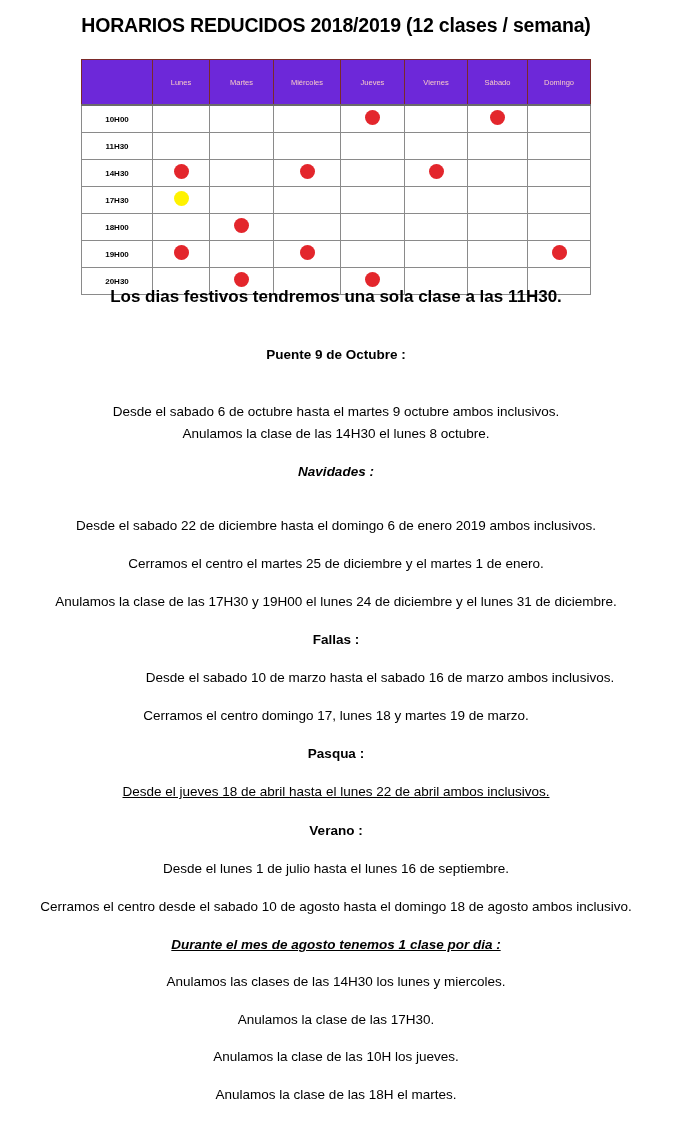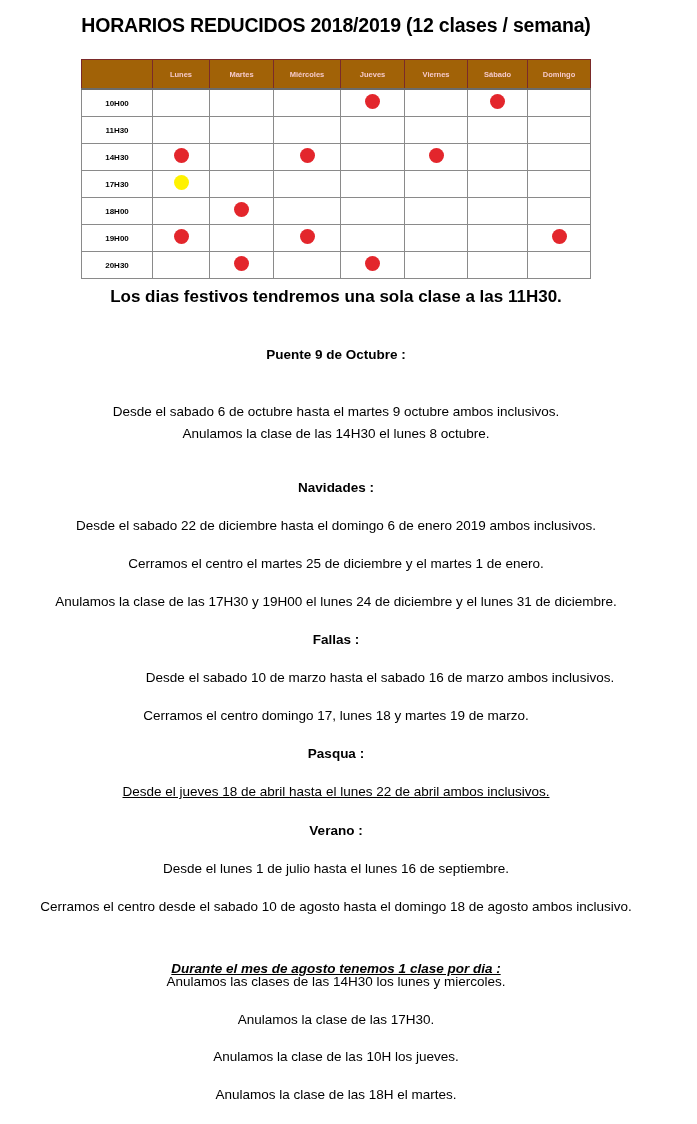--- a/index.html
+++ b/index.html
@@ -3,33 +3,33 @@
 <meta charset="utf-8">
 <style>
   html, body { margin: 0; padding: 0; background: #ffffff; }
   body { width: 697px; height: 1124px; position: relative; overflow: hidden;
          font-family: "Liberation Sans", sans-serif; color: #000; }
   .title { position: absolute; left: 0; top: 14px; width: 672px; text-align: center;
            font-family: "Liberation Sans", sans-serif; font-weight: bold; font-size: 19.5px;
            letter-spacing: -0.2px; }
   table.sched { position: absolute; left: 81px; top: 59px; border-collapse: collapse;
                 table-layout: fixed; width: 509px; }
-  table.sched th { background: #a16207; color: #f6c9c9; font-weight: bold; font-size: 7.5px;
-                   height: 12px; padding: 8px; border: 1px solid #7a2a2a; border-bottom: 2px solid #6b6b6b;
+  table.sched th { background: #6d28d9; color: #f6c9c9; font-weight: normal; font-size: 7.5px;
+                   height: 12px; padding: 16px; border: 1px solid #7a2a2a; border-bottom: 2px solid #6b6b6b;
                    text-align: center; }
   table.sched td { height: 26px; padding: 0; border: 1px solid #8a8a8a; text-align: center;
                    vertical-align: middle; }
   table.sched td.time { font-weight: bold; font-size: 8px; }
   table.sched col.c0 { width: 71px; }
   .dot { display: inline-block; width: 15px; height: 15px; border-radius: 50%; }
   .para { position: absolute; left: 0; width: 672px; text-align: center;
           font-family: "Liberation Sans", sans-serif; font-size: 13.5px; white-space: nowrap; }
   .para.sub { font-weight: bold; font-size: 17px; }
   .para.head { font-weight: bold; }
-  .para.note { font-weight: bold; font-style: italic; text-decoration: underline; margin-top: 24px; }
+  .para.note { font-weight: bold; font-style: italic; text-decoration: underline; }
 </style>
 </head>
 <body>
 
 <div class="title">HORARIOS REDUCIDOS 2018/2019 (12 clases / semana)</div>
 
 <table class="sched">
   <colgroup>
     <col class="c0">
       <col style="width:57px">
@@ -125,21 +125,21 @@
       </tr>
     </tbody>
 </table>
 
 <div class="para sub" style="top:287px">Los dias festivos tendremos una sola clase a las 11H30.</div>
 
 <div id="sections">
     <div class="para head" style="top: 347px;">Puente 9 de Octubre :</div>
     <div class="para " style="top: 404px;">Desde el sabado 6 de octubre hasta el martes 9 octubre ambos inclusivos.</div>
     <div class="para " style="top: 426px;">Anulamos la clase de las 14H30 el lunes 8 octubre.</div>
-    <div class="para head" style="top: 480px;">Navidades :</div>
+    <div class="para head" style="top: 464px; font-style: italic;">Navidades :</div>
     <div class="para " style="top: 518px;">Desde el sabado 22 de diciembre hasta el domingo 6 de enero 2019 ambos inclusivos.</div>
     <div class="para " style="top: 556px;">Cerramos el centro el martes 25 de diciembre y el martes 1 de enero.</div>
     <div class="para " style="top: 594px;">Anulamos la clase de las 17H30 y 19H00 el lunes 24 de diciembre y el lunes 31 de diciembre.</div>
     <div class="para head" style="top: 632px;">Fallas :</div>
     <div class="para " style="top: 670px; padding-left: 44px;">Desde el sabado 10 de marzo  hasta el sabado 16 de marzo ambos inclusivos.</div>
     <div class="para " style="top: 708px;">Cerramos el centro  domingo  17, lunes 18 y martes 19 de marzo.</div>
     <div class="para head" style="top: 746px;">Pasqua :</div>
     <div class="para " style="top: 784px; text-decoration: underline;">Desde el jueves 18 de abril hasta el lunes 22 de abril ambos inclusivos.</div>
     <div class="para head" style="top: 823px;">Verano :</div>
     <div class="para " style="top: 861px;">Desde el lunes 1 de julio hasta el lunes 16 de septiembre.</div>

